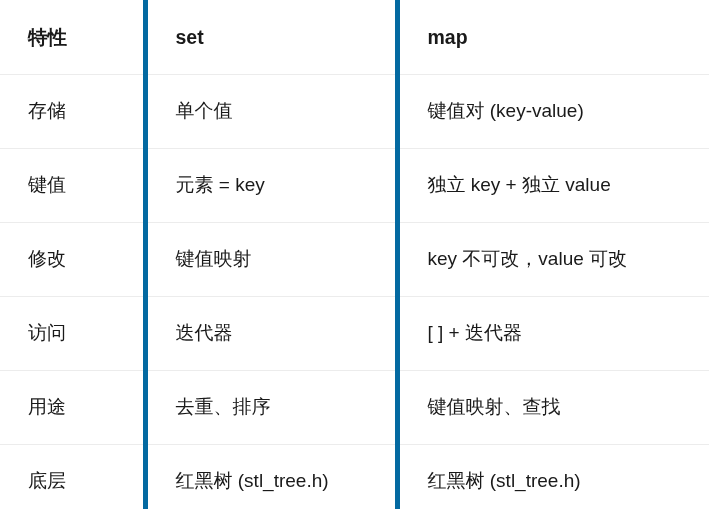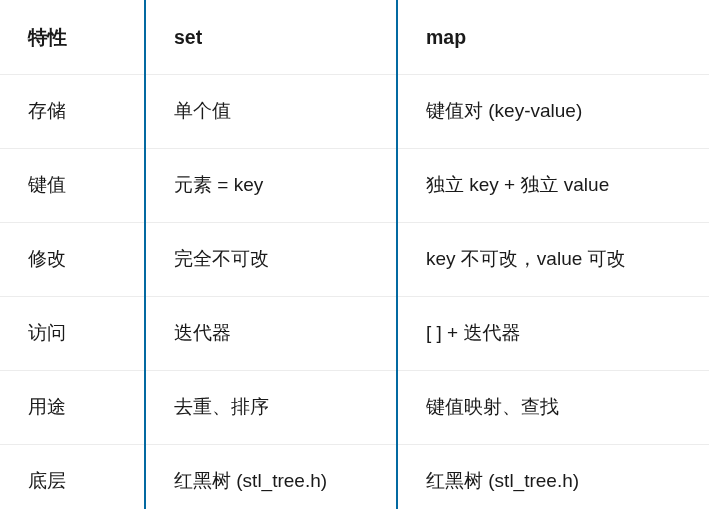--- a/index.html
+++ b/index.html
@@ -28,21 +28,21 @@
   #comparison-table th,
   #comparison-table td {
     height: 74px;
     box-sizing: border-box;
     padding: 0 10px 0 28px;
     text-align: left;
     vertical-align: middle;
     font-size: 19px;
     line-height: 1.35;
     font-weight: 400;
-    border-right: 2px solid #0369a1;
+    border-right: 5px solid #0369a1;
     border-bottom: 1px solid #ececec;
     white-space: nowrap;
   }
   #comparison-table th {
     font-weight: 700;
     font-size: 19.5px;
   }
   #comparison-table tr > *:last-child {
     border-right: none;
   }
@@ -80,21 +80,21 @@
       <td>单个值</td>
       <td>键值对 (key-value)</td>
     </tr>
     <tr>
       <td>键值</td>
       <td>元素 = key</td>
       <td>独立 key + 独立 value</td>
     </tr>
     <tr>
       <td>修改</td>
-      <td>完全不可改</td>
+      <td>键值映射</td>
       <td>key 不可改，value 可改</td>
     </tr>
     <tr>
       <td>访问</td>
       <td>迭代器</td>
       <td>[ ] + 迭代器</td>
     </tr>
     <tr>
       <td>用途</td>
       <td>去重、排序</td>

